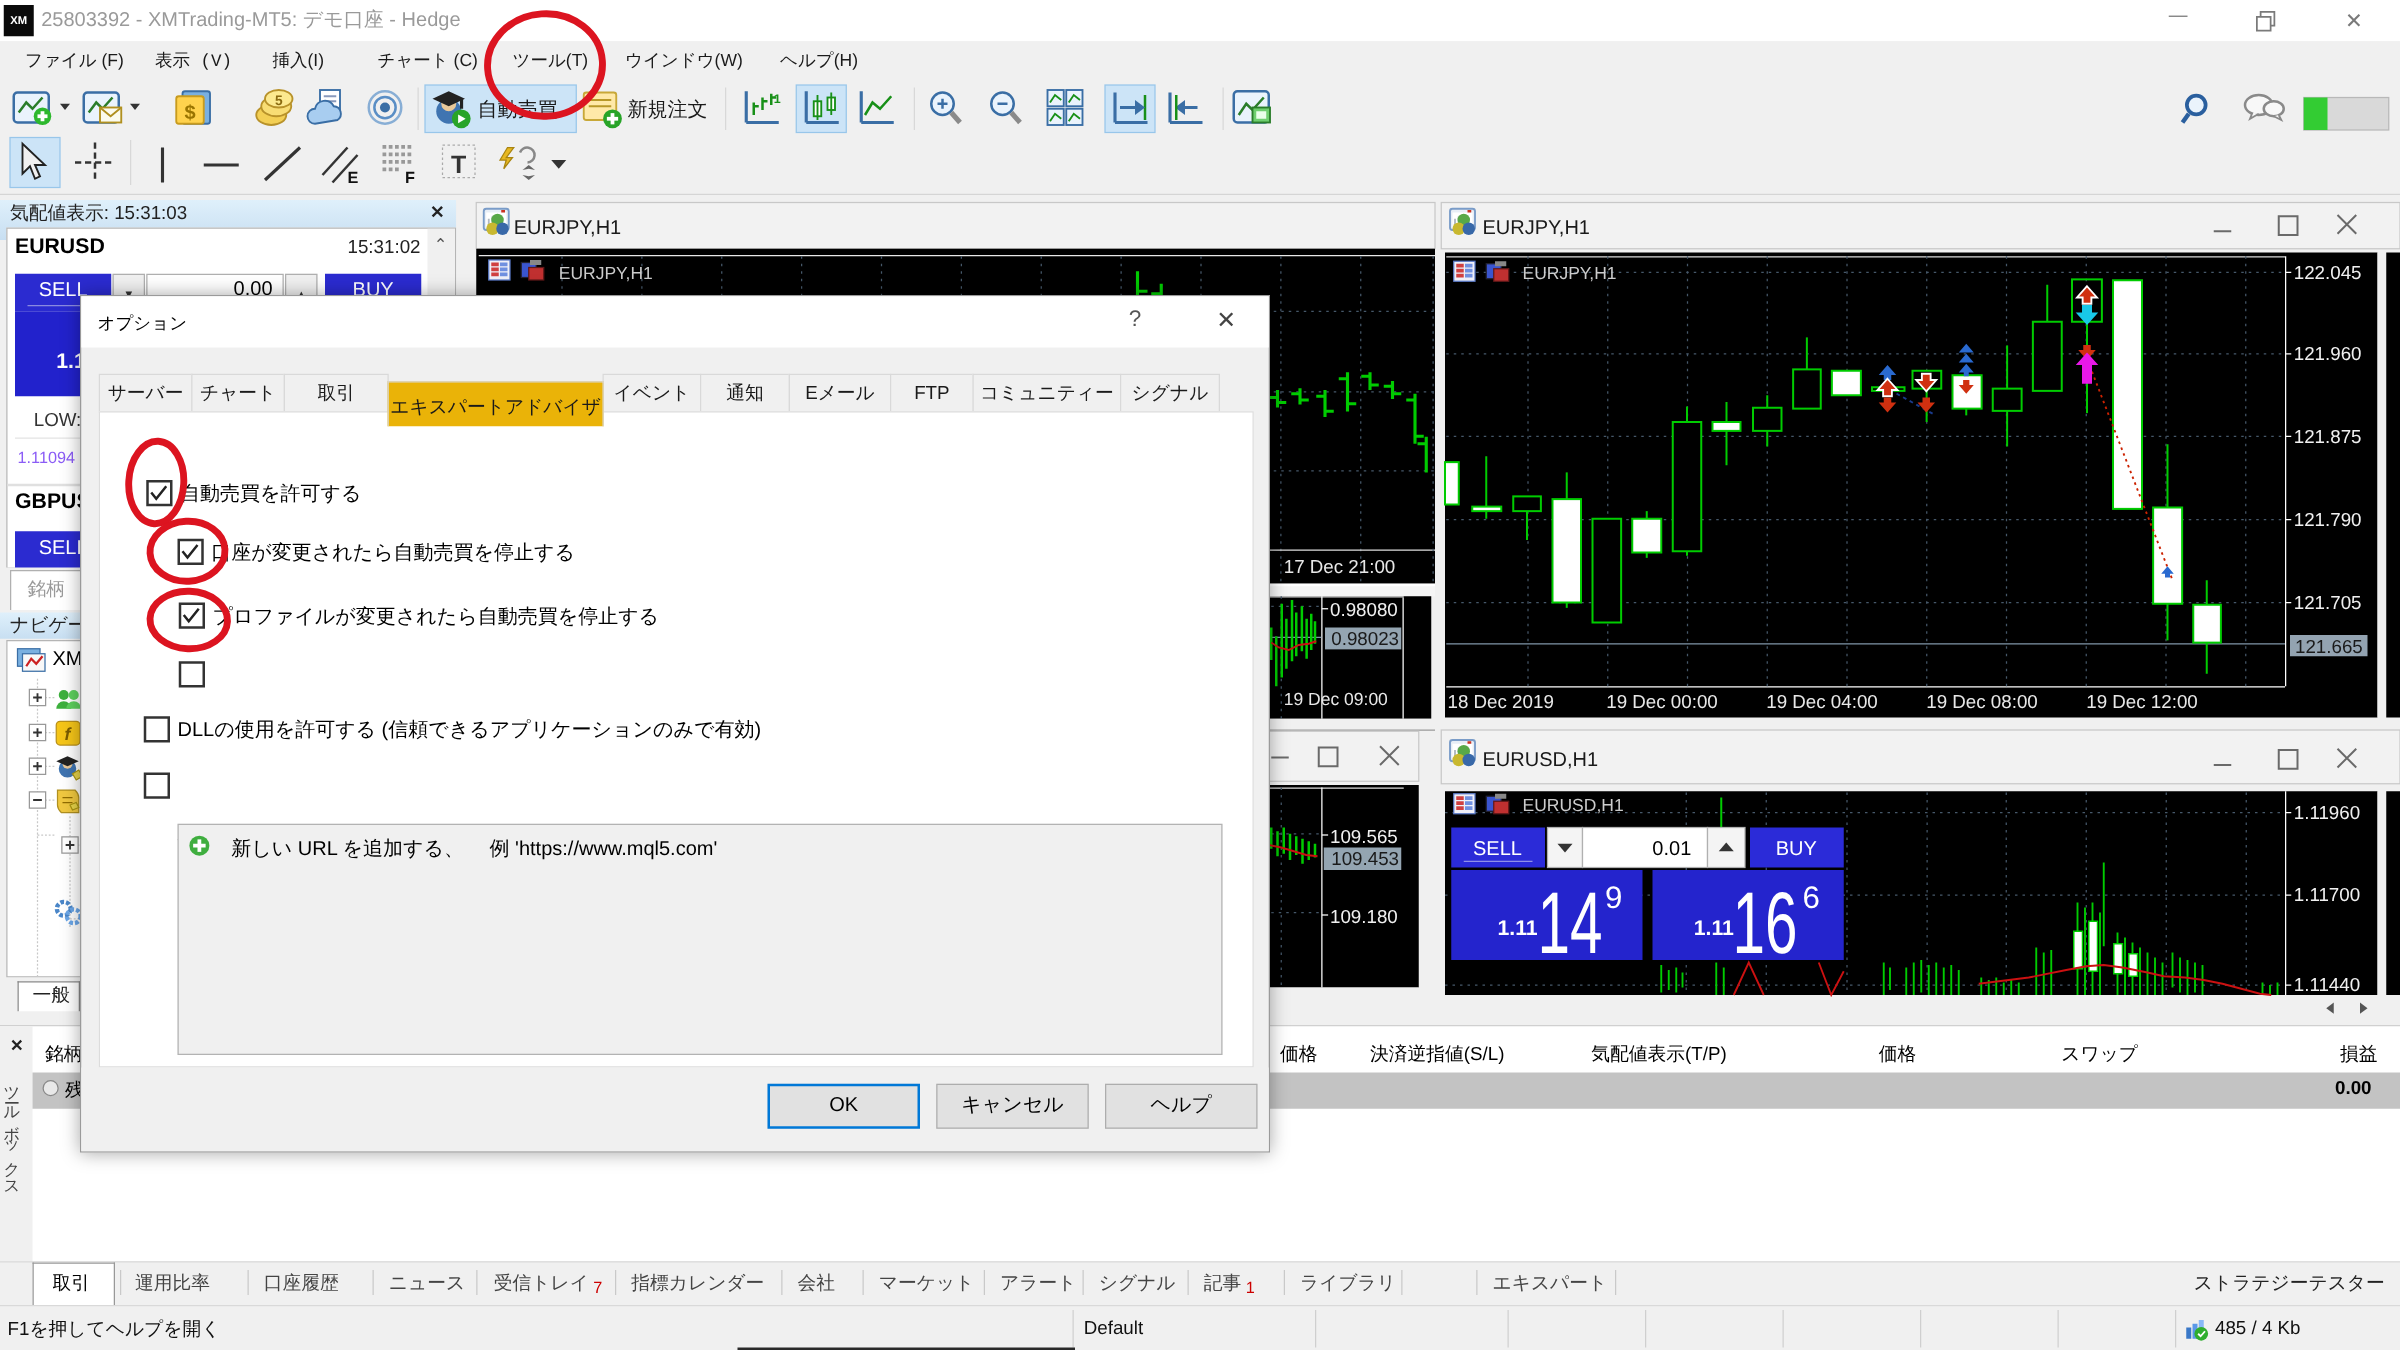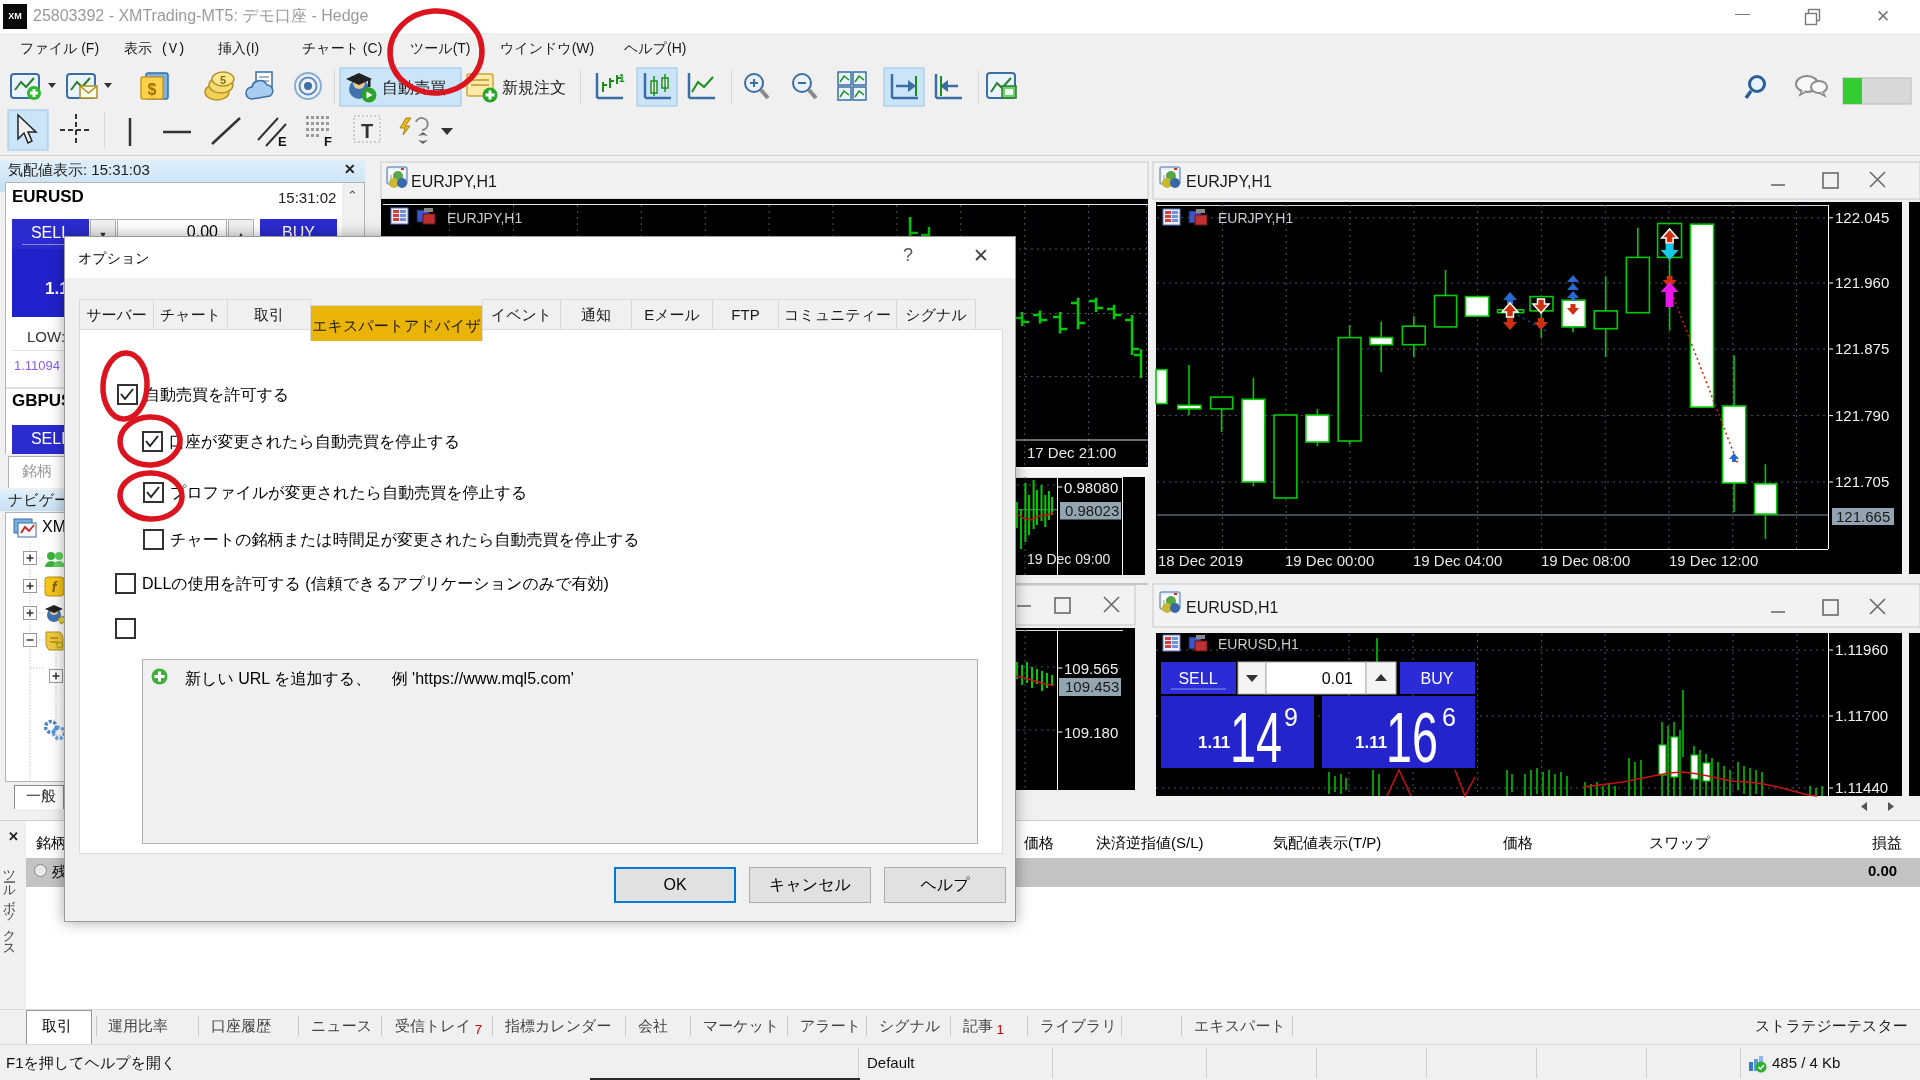--- a/index.html
+++ b/index.html
@@ -818,21 +818,20 @@
   <svg class="abs" style="left:77px;top:194px" width="21" height="21">
         <path d="M4 10 l4 5 l8 -10" stroke="#222" stroke-width="2" fill="none"></path>
       </svg>
   <div class="abs cklabel" style="left:104px;top:195px;">口座が変更されたら自動売買を停止する</div>
   <div class="abs ck" style="left:78px;top:245px;"></div>
   <svg class="abs" style="left:78px;top:245px" width="21" height="21">
         <path d="M4 10 l4 5 l8 -10" stroke="#222" stroke-width="2" fill="none"></path>
       </svg>
   <div class="abs cklabel" style="left:105px;top:246px;">プロファイルが変更されたら自動売買を停止する</div>
   <div class="abs ck" style="left:78px;top:292px;"></div>
-  <div class="abs cklabel" style="left:105px;top:293px;">チャートの銘柄または時間足が変更されたら自動売買を停止する</div>
   <div class="abs ck" style="left:50px;top:336px;"></div>
   <div class="abs cklabel" style="left:77px;top:337px;">DLLの使用を許可する (信頼できるアプリケーションのみで有効)</div>
   <div class="abs ck" style="left:50px;top:381px;"></div>
   <div class="abs cklabel" style="left:77px;top:382px;margin-top:48px;">WebRequest を許可する URL リスト：</div>
 
   <div class="abs" style="left:77px;top:422px;width:836px;height:185px;background:#f0f0f0;border:1px solid #b3b3b3"></div>
   <svg class="abs" style="left:86px;top:431px" width="18" height="18">
     <circle cx="8.5" cy="8.5" r="8" fill="#3fae3f"></circle>
     <rect x="3.5" y="7" width="10" height="3" fill="#fff"></rect>
         <rect x="7" y="3.5" width="3" height="10" fill="#fff"></rect>

